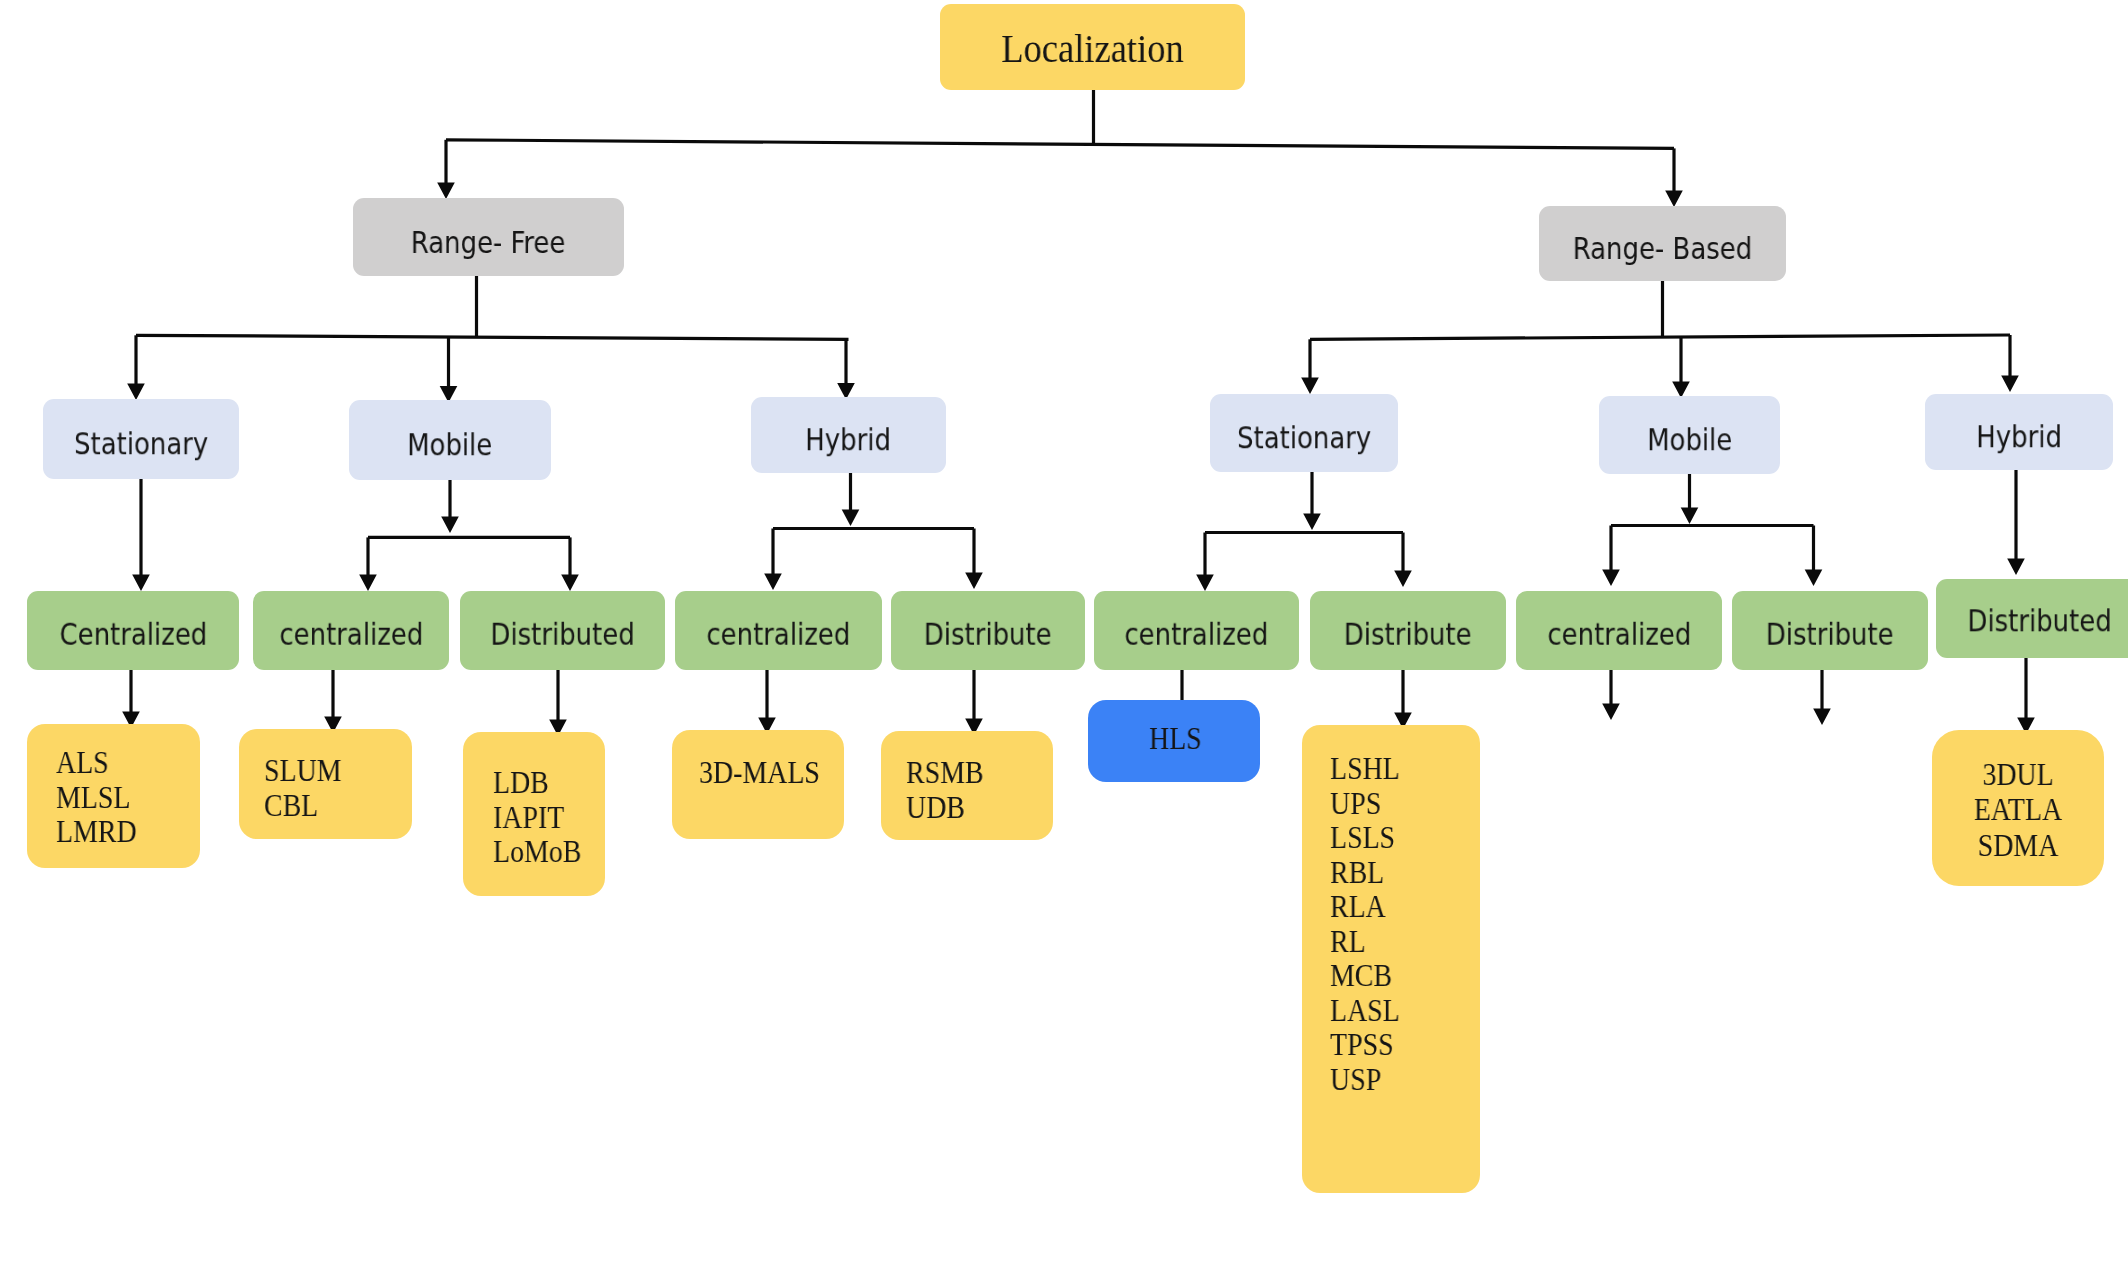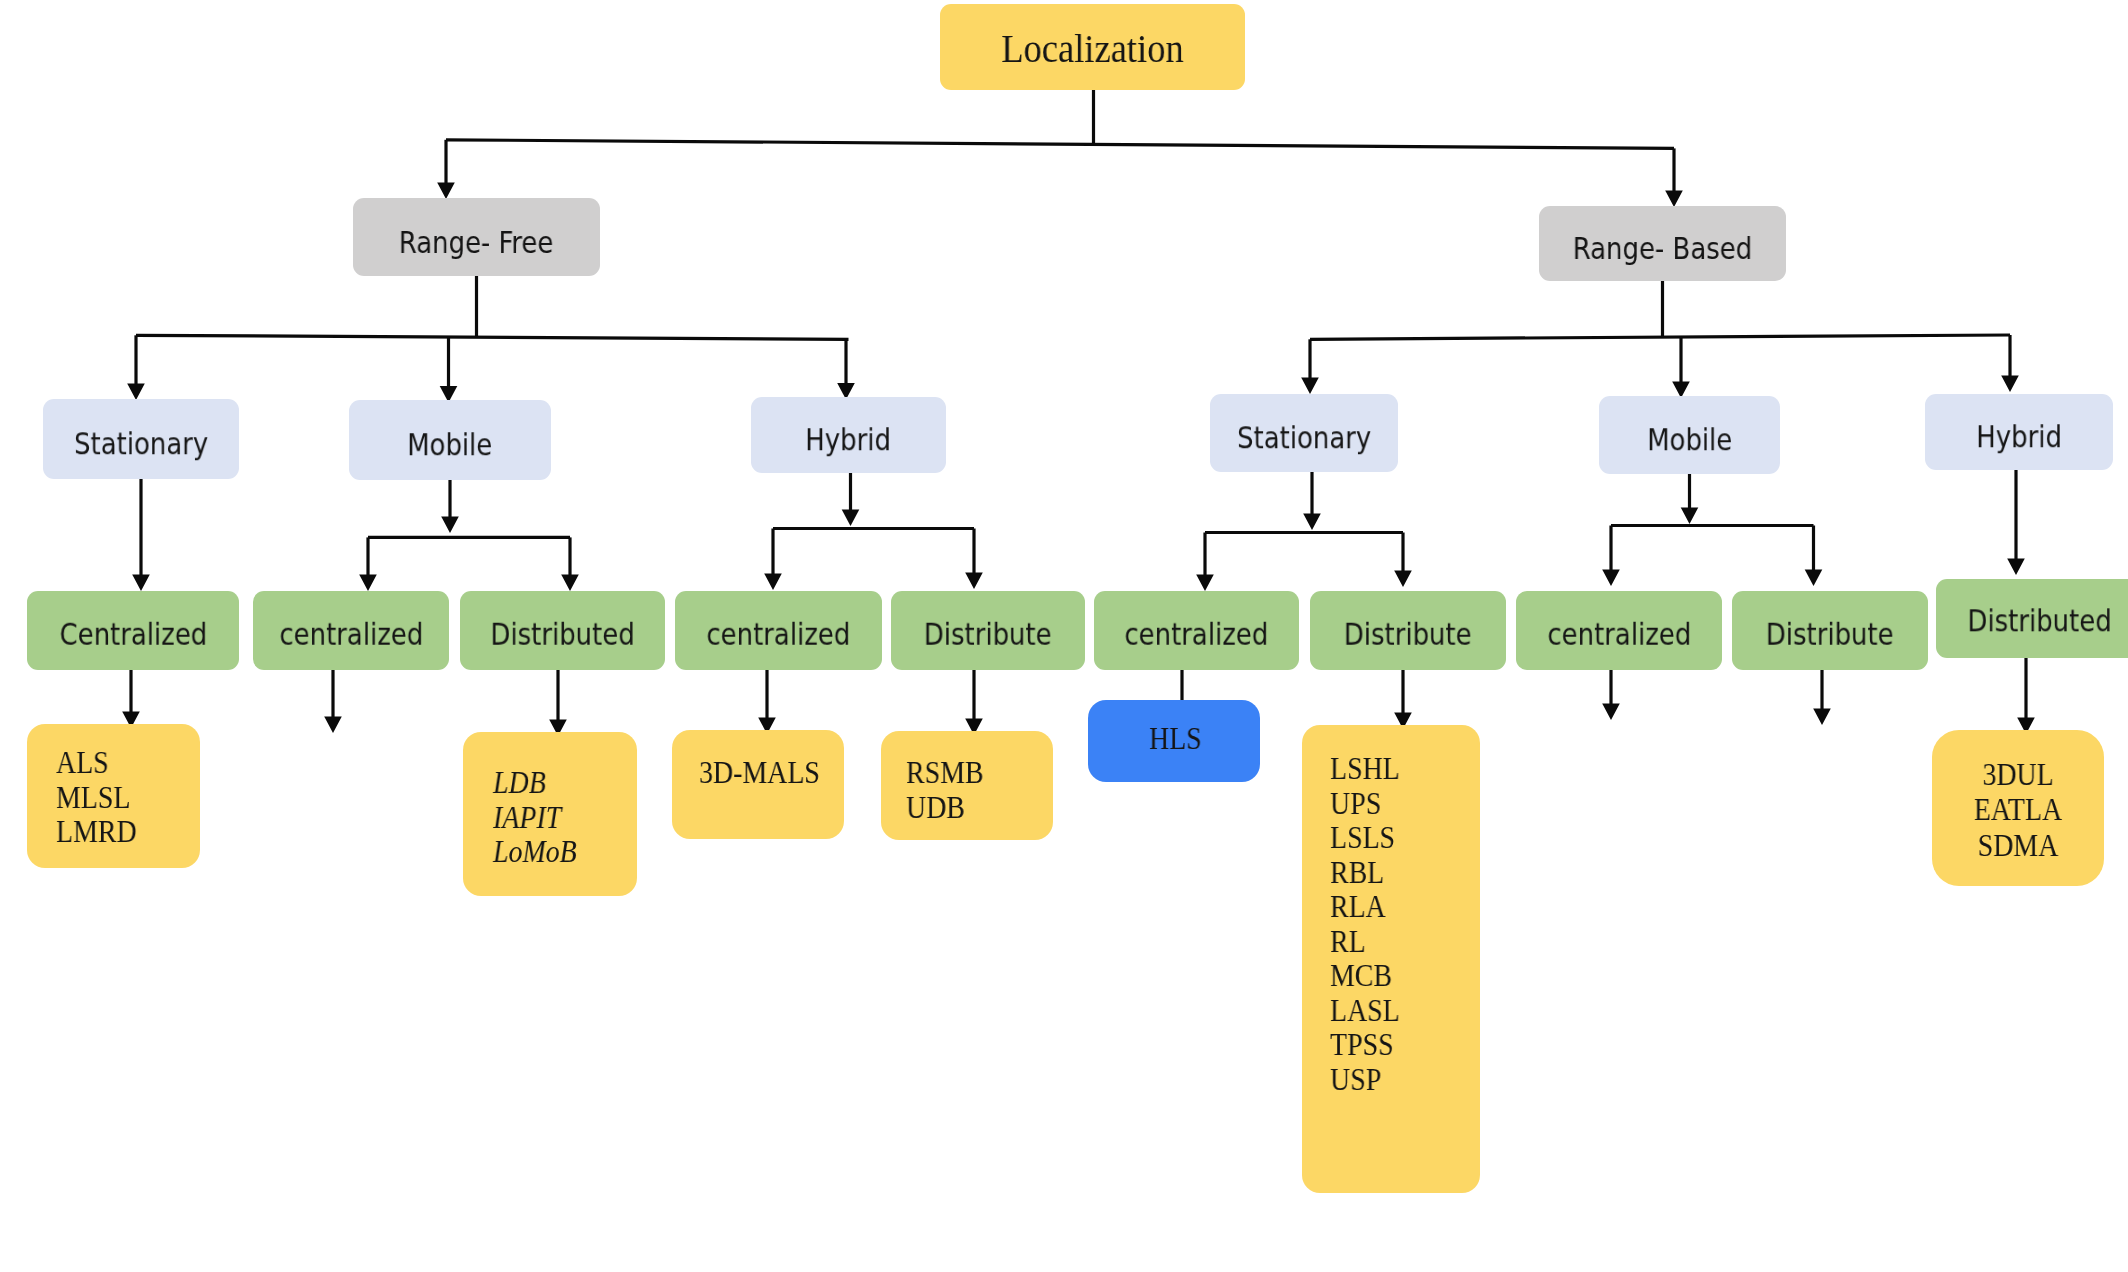--- a/index.html
+++ b/index.html
@@ -93,21 +93,21 @@
     <path d="M 1588.0 670.0 L 1588.0 705.4" stroke="var(--c)" stroke-width="3.2" fill="none"></path>
     <path d="M 1579.2 703.4 L 1596.8 703.4 L 1588.0 720.0 Z" fill="var(--c)"></path>
     <path d="M 1799.0 670.0 L 1799.0 710.4" stroke="var(--c)" stroke-width="3.2" fill="none"></path>
     <path d="M 1790.2 708.4 L 1807.8 708.4 L 1799.0 725.0 Z" fill="var(--c)"></path>
     <path d="M 2003.0 658.0 L 2003.0 719.4" stroke="var(--c)" stroke-width="3.2" fill="none"></path>
     <path d="M 1994.2 717.4 L 2011.8 717.4 L 2003.0 734.0 Z" fill="var(--c)"></path>
   </svg>
   <div class="box ser" style="left: 917px; top: 4px; width: 305px; height: 86px; background: rgb(252, 215, 101);">
       <span class="t" style="font-size:41px;transform:translateY(1px) scaleX(0.89);">Localization</span>
     </div>
-  <div class="box san" style="left: 330px; top: 198px; width: 247px; height: 78px; background: rgb(208, 207, 207);">
+  <div class="box san" style="left: 330px; top: 198px; width: 271px; height: 78px; background: rgb(208, 207, 207);">
       <span class="t" style="font-size:31px;transform:translateY(5px) scaleX(0.93);">Range- Free</span>
     </div>
   <div class="box san" style="left: 1516px; top: 206px; width: 247px; height: 75px; background: rgb(208, 207, 207);">
       <span class="t" style="font-size:31px;transform:translateY(5px) scaleX(0.93);">Range- Based</span>
     </div>
   <div class="box san" style="left: 20px; top: 399px; width: 196px; height: 80px; background: rgb(220, 227, 243);">
       <span class="t" style="font-size:31px;transform:translateY(4.2px) scaleX(0.93);">Stationary</span>
     </div>
   <div class="box san" style="left: 326px; top: 400px; width: 202px; height: 80px; background: rgb(220, 227, 243);">
       <span class="t" style="font-size:31px;transform:translateY(4.2px) scaleX(0.93);">Mobile</span>
@@ -152,21 +152,25 @@
       <span class="t" style="font-size:31px;transform:translateY(3.7px) scaleX(0.93);">Distribute</span>
     </div>
   <div class="box san" style="left: 1913px; top: 579px; width: 207px; height: 79px; background: rgb(167, 206, 139);">
       <span class="t" style="font-size:31px;transform:translateY(2.3px) scaleX(0.93);">Distributed</span>
     </div>
   <div class="leaf" style="left: 4px; top: 724px; width: 173px; height: 144px; background: rgb(252, 215, 101);">
       <span class="t" style="left:29px;top:22.3px;line-height:34.7px;transform:scaleX(0.9);">ALS
 MLSL
 LMRD</span>
     </div>
-  <div class="leaf" style="left: 440px; top: 732px; width: 174px; height: 164px; background: rgb(252, 215, 101); font-style: italic;">
+  <div class="leaf" style="left: 216px; top: 729px; width: 173px; height: 110px; background: rgb(252, 215, 101);">
+      <span class="t" style="left:25px;top:24.2px;line-height:35.0px;transform:scaleX(0.9);">SLUM
+CBL</span>
+    </div>
+  <div class="leaf" style="left: 440px; top: 732px; width: 142px; height: 164px; background: rgb(252, 215, 101);">
       <span class="t" style="left:30px;top:34.3px;line-height:34.7px;transform:scaleX(0.9);">LDB
 IAPIT
 LoMoB</span>
     </div>
   <div class="leaf" style="left: 649px; top: 730px; width: 172px; height: 109px; background: rgb(252, 215, 101);">
       <span class="t" style="left:27px;top:26.3px;line-height:34.7px;transform:scaleX(0.9);">3D-MALS</span>
     </div>
   <div class="leaf" style="left: 858px; top: 731px; width: 172px; height: 109px; background: rgb(252, 215, 101);">
       <span class="t" style="left:25px;top:24.2px;line-height:35.0px;transform:scaleX(0.9);">RSMB
 UDB</span>

